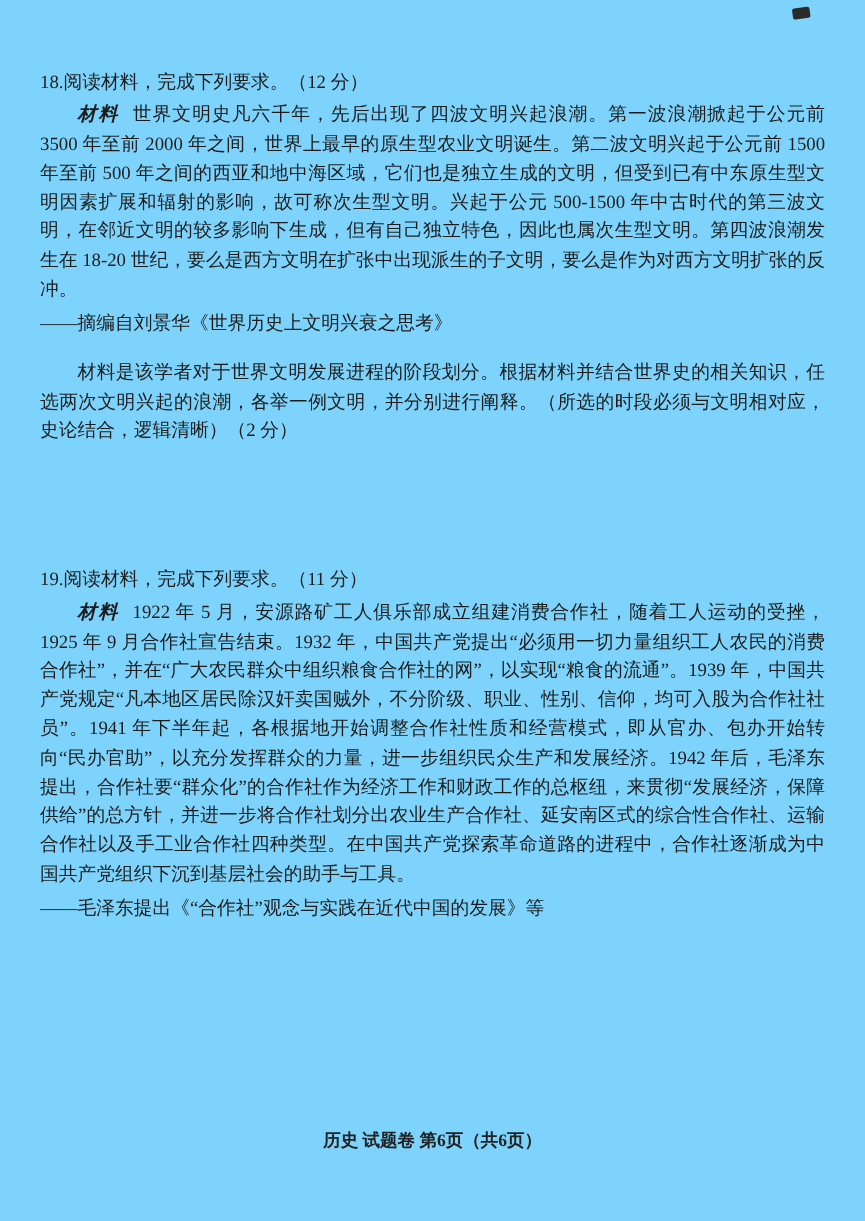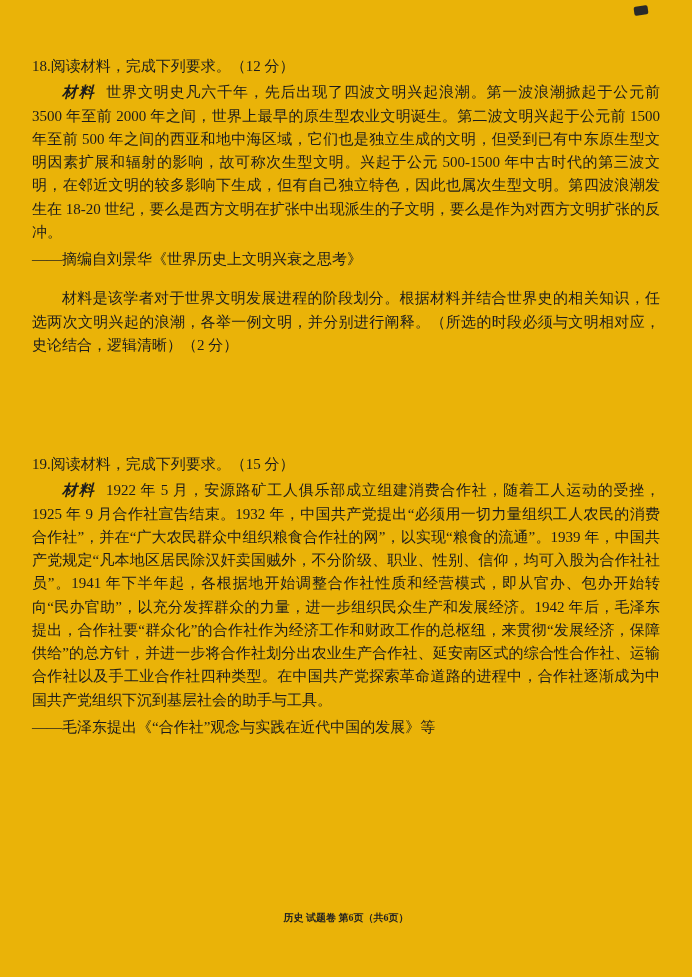--- a/index.html
+++ b/index.html
@@ -5,21 +5,21 @@
   html, body {
     margin: 0;
     padding: 0;
     background: #ffffff;
   }
   .page {
     position: relative;
     width: 692px;
     height: 977px;
     margin: 0 auto;
-    background: #eab308;
+    background: #7dd3fc;
     color: #1c1c1c;
     font-family: "Liberation Serif", "DejaVu Serif", serif;
     font-size: 15px;
     line-height: 1.55;
     box-sizing: border-box;
     padding: 55px 32px 0 32px;
     overflow: hidden;
   }
   .scan-artifact {
     position: absolute;
@@ -59,37 +59,37 @@
     text-indent: -2em;
     text-align: justify;
   }
   .footer {
     position: absolute;
     left: 0;
     bottom: 52px;
     width: 100%;
     text-align: center;
     font-weight: bold;
-    font-size: 10px;
+    font-size: 14px;
     color: #222;
   }
 </style>
 </head>
 <body>
 
 <div class="page">
   <div class="scan-artifact"></div>
 
   <div class="section-q18">
     <p class="q-heading">18.阅读材料，完成下列要求。（12 分）</p>
     <p class="material"><span class="mat-label">材料</span><span>世界文明史凡六千年，先后出现了四波文明兴起浪潮。第一波浪潮掀起于公元前 3500 年至前 2000 年之间，世界上最早的原生型农业文明诞生。第二波文明兴起于公元前 1500 年至前 500 年之间的西亚和地中海区域，它们也是独立生成的文明，但受到已有中东原生型文明因素扩展和辐射的影响，故可称次生型文明。兴起于公元 500-1500 年中古时代的第三波文明，在邻近文明的较多影响下生成，但有自己独立特色，因此也属次生型文明。第四波浪潮发生在 18-20 世纪，要么是西方文明在扩张中出现派生的子文明，要么是作为对西方文明扩张的反冲。</span></p>
     <p class="attribution">——摘编自刘景华《世界历史上文明兴衰之思考》</p>
     <p class="task">材料是该学者对于世界文明发展进程的阶段划分。根据材料并结合世界史的相关知识，任选两次文明兴起的浪潮，各举一例文明，并分别进行阐释。（所选的时段必须与文明相对应，史论结合，逻辑清晰）（2 分）</p>
   </div>
 
   <div class="section-q19">
-    <p class="q-heading">19.阅读材料，完成下列要求。（15 分）</p>
+    <p class="q-heading">19.阅读材料，完成下列要求。（11 分）</p>
     <p class="material"><span class="mat-label">材料</span><span>1922 年 5 月，安源路矿工人俱乐部成立组建消费合作社，随着工人运动的受挫，1925 年 9 月合作社宣告结束。1932 年，中国共产党提出“必须用一切力量组织工人农民的消费合作社”，并在“广大农民群众中组织粮食合作社的网”，以实现“粮食的流通”。1939 年，中国共产党规定“凡本地区居民除汉奸卖国贼外，不分阶级、职业、性别、信仰，均可入股为合作社社员”。1941 年下半年起，各根据地开始调整合作社性质和经营模式，即从官办、包办开始转向“民办官助”，以充分发挥群众的力量，进一步组织民众生产和发展经济。1942 年后，毛泽东提出，合作社要“群众化”的合作社作为经济工作和财政工作的总枢纽，来贯彻“发展经济，保障供给”的总方针，并进一步将合作社划分出农业生产合作社、延安南区式的综合性合作社、运输合作社以及手工业合作社四种类型。在中国共产党探索革命道路的进程中，合作社逐渐成为中国共产党组织下沉到基层社会的助手与工具。</span></p>
     <p class="attribution">——毛泽东提出《“合作社”观念与实践在近代中国的发展》等</p>
   </div>
 
   <div class="footer">历史 试题卷 第6页（共6页）</div>
 </div>
 
 </body></html>

